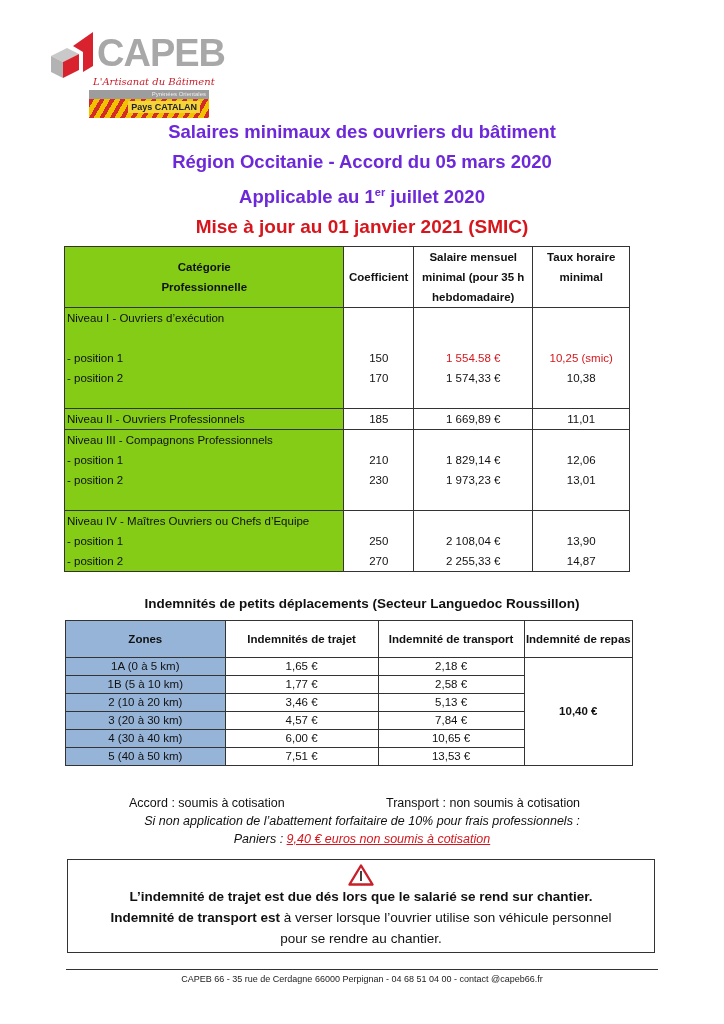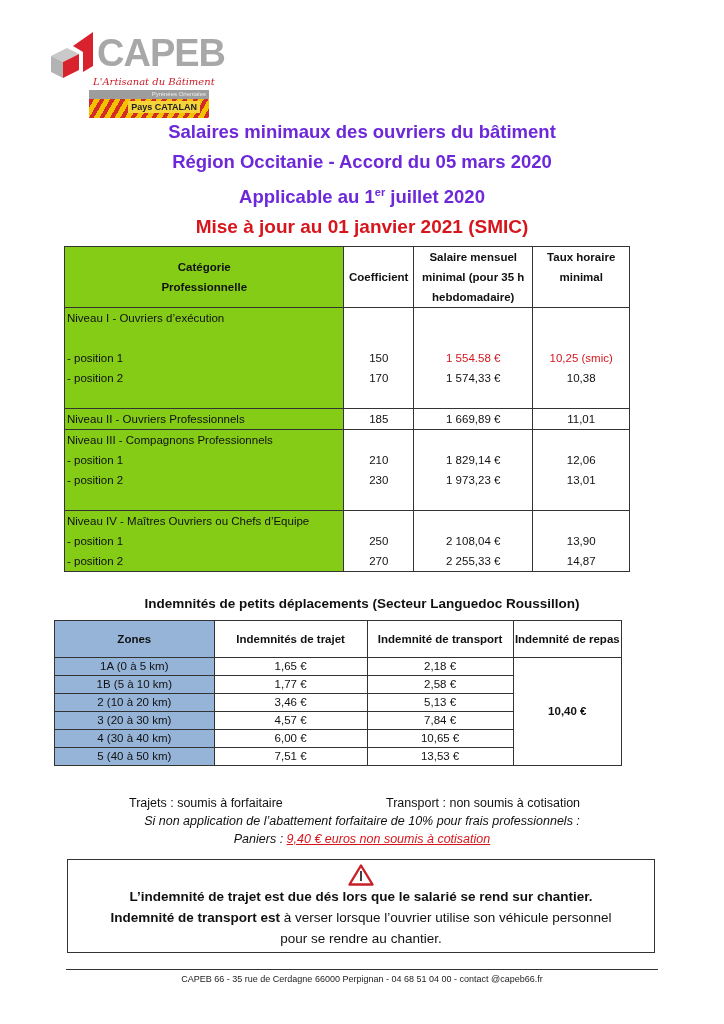--- a/index.html
+++ b/index.html
@@ -41,21 +41,21 @@
   .cell-lines div { line-height: 20px; height: 20px; white-space: nowrap; }
   .sal td.cat .cell-lines div { padding-left: 2px; }
   .sal td.num { text-align: center; }
   .red { color: #d6161c; }
 
   
   .ind-title { position: absolute; left: 0; top: 596px; width: 724px; text-align: center;
                font-size: 13.5px; font-weight: bold; }
 
   
-  .ind { left: 54px; top: 620px; width: 568px; font-size: 11.5px; }
+  .ind { left: 65px; top: 620px; width: 568px; font-size: 11.5px; }
   .ind td, .ind th { border: 1.4px solid #333; text-align: center; padding: 0; height: 17px; line-height: 17px; }
   .ind th { font-weight: bold; height: 36px; line-height: 18px; }
   .ind .zone { background: #96b4d8; width: 160px; }
   .ind .w2 { width: 153px; }
   .ind .w3 { width: 146px; }
   .ind .w4 { width: 108px; }
   .ind td.repas { font-weight: bold; vertical-align: middle; }
 
   
   .notes { position: absolute; left: 0; top: 794px; width: 724px; font-size: 12.5px; line-height: 18px; }
@@ -294,21 +294,21 @@
     <tr>
       <td class="zone">5 (40 à 50 km)</td>
       <td>7,51 €</td>
       <td>13,53 €</td>
     </tr>
   </tbody>
 </table>
 
 <div class="notes">
   <div class="note-row">
-    <span class="note-left">Trajets : soumis à forfaitaire</span>
+    <span class="note-left">Accord : soumis à cotisation</span>
     <span class="note-right">Transport : non soumis à cotisation</span>
   </div>
   <div class="note-ital">Si non application de l’abattement forfaitaire de 10% pour frais professionnels :</div>
   <div class="note-ital">
     <span>Paniers : </span><span class="note-red">9,40 € euros non soumis à cotisation</span>
   </div>
 </div>
 
 <div class="warn">
   <svg class="warn-icon" viewBox="0 0 26 22">

